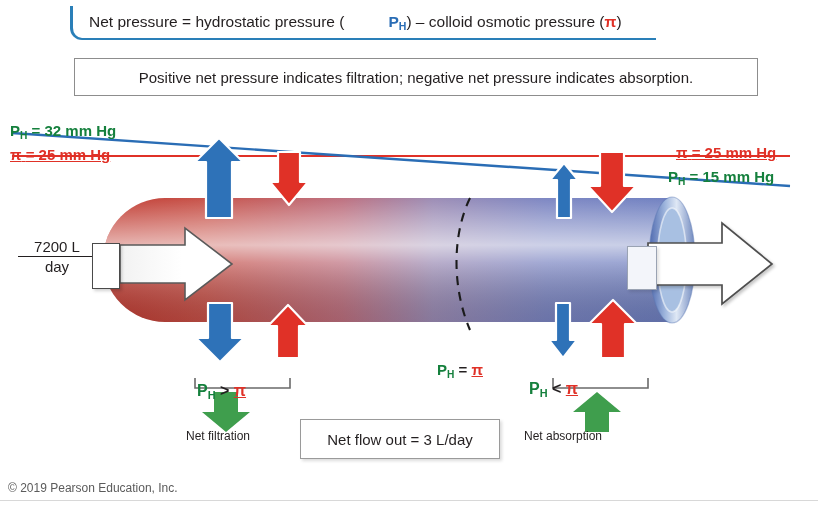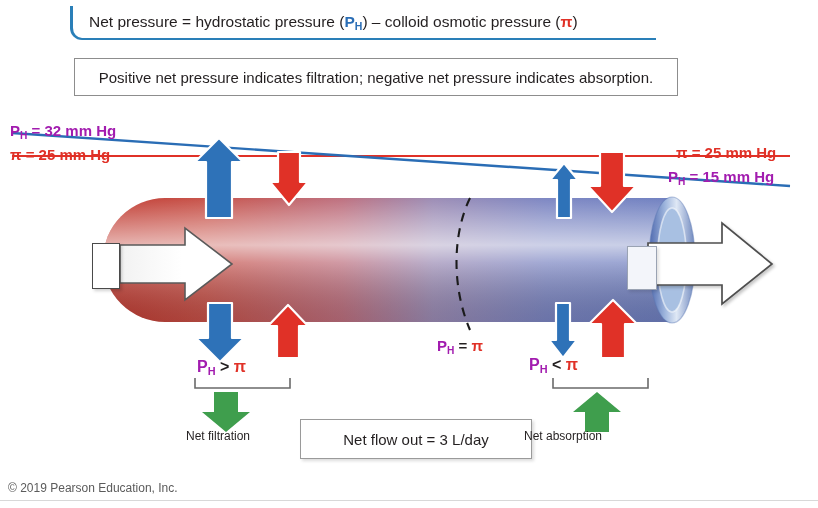--- a/index.html
+++ b/index.html
@@ -17,65 +17,65 @@
   
   #formula-box{
     left:70px;top:6px;width:586px;height:34px;
     display:flex;align-items:center;
     padding-left:16px;box-sizing:border-box;
     font-size:15.5px;
     border-left:3px solid #2a7fb8;
     border-bottom:2px solid #2a7fb8;
     border-bottom-left-radius:12px;
   }
-  #formula-box .ph{color:#2a6db5;font-weight:bold;}
+  #formula-box .ph{color:#2a6db5;font-weight:bold;margin-left:44px;}
   #formula-box .pi{color:#e03127;font-weight:bold;}
   sub{font-size:.68em;vertical-align:-0.25em;}
 
   
   #statement-box{
-    left:74px;top:58px;width:604px;height:38px;
+    left:74px;top:58px;width:684px;height:38px;
     border:1px solid #8d8d8d;
     background:#fff;
     display:flex;align-items:center;justify-content:center;
     font-size:15px;
     box-sizing:border-box;
   }
 
   
   .plabel{font-size:15px;font-weight:bold;white-space:nowrap;}
-  .blue{color:#a21caf;}
-  .red{color:#e03127;}
+  .blue{color:#15803d;}
+  .red{color:#e03127;text-decoration:underline;}
   #label-ph-left{left:10px;top:122px;}
   #label-pi-left{left:10px;top:146px;}
   #label-pi-right{left:676px;top:144px;}
   #label-ph-right{left:668px;top:168px;}
 
   
   #flow-in-rate{left:18px;top:238px;width:78px;text-align:center;font-size:15px;}
   #flow-in-rate .num{display:block;border-bottom:1.6px solid #231f20;padding-bottom:1px;}
   #flow-in-rate .den{display:block;padding-top:1px;}
   #inlet-block{left:92px;top:243px;width:26px;height:44px;background:#fff;border:1.4px solid #4a4a4a;
      box-shadow:2px 2px 3px rgba(0,0,0,.18);}
   #outlet-block{left:627px;top:246px;width:28px;height:42px;background:#f3f5fa;border:1.4px solid #9aa3b3;
      box-shadow:2px 2px 3px rgba(0,0,0,.12);}
 
   
-  .cmp{font-size:16px;font-weight:bold;white-space:nowrap;}
+  .cmp{font-size:16px;font-weight:bold;white-space:nowrap;margin-top:24px;}
   .cmp .op{color:#231f20;font-weight:bold;}
   #cmp-left{left:197px;top:358px;}
   #cmp-mid{left:437px;top:337px;font-size:15px;}
   #cmp-right{left:529px;top:356px;}
 
   
   .caption{font-size:12px;white-space:nowrap;}
   #caption-filtration{left:186px;top:429px;}
   #caption-absorption{left:524px;top:429px;}
   #netflow-box{
-    left:300px;top:419px;width:232px;height:40px;
+    left:300px;top:419px;width:200px;height:40px;
     border:1px solid #9a9a9a;background:#fff;
     display:flex;align-items:center;justify-content:center;
     font-size:15px;box-sizing:border-box;
     box-shadow:2px 2px 3px rgba(0,0,0,.14);
   }
 
   
   #copyright{left:8px;top:481px;font-size:12px;color:#5b5b5b;}
   #bottom-rule{left:0;top:500px;width:818px;height:1px;background:#d8d8d8;}
 </style>
@@ -207,20 +207,24 @@
 
   <div class="abs plabel red" id="label-pi-right">
     <span>π</span>
     <span>= 25 mm Hg</span>
   </div>
   <div class="abs plabel blue" id="label-ph-right">
     <span>P</span><sub>H</sub>
     <span>= 15 mm Hg</span>
   </div>
 
+  <div class="abs" id="flow-in-rate">
+    <span class="num">7200 L</span>
+    <span class="den">day</span>
+  </div>
   <div class="abs" id="inlet-block"></div>
   <div class="abs" id="outlet-block"></div>
 
   <div class="abs cmp" id="cmp-left">
     <span class="blue">P</span><sub class="blue">H</sub>
     <span class="op">&gt;</span>
     <span class="red">π</span>
   </div>
 
   <div class="abs cmp" id="cmp-mid">

